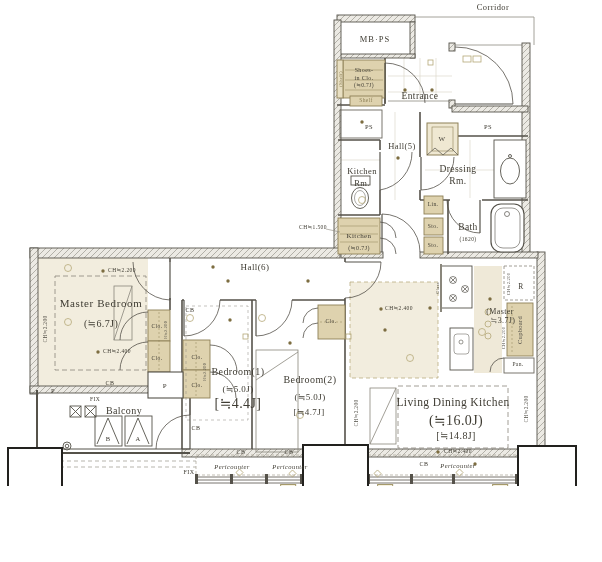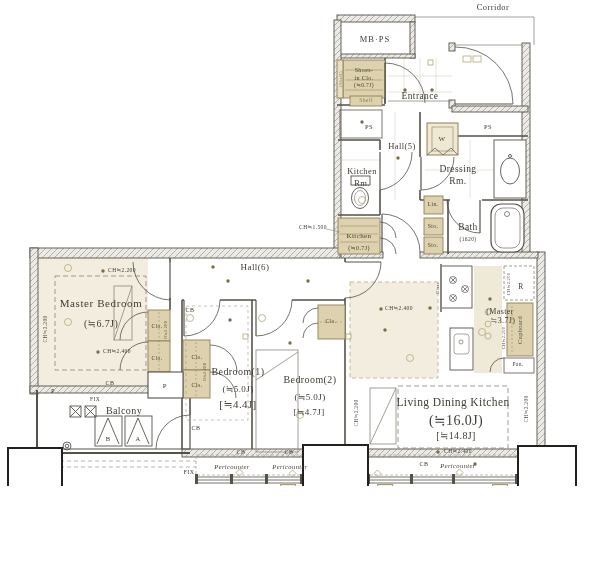--- a/index.html
+++ b/index.html
@@ -338,21 +338,21 @@
 <div class="lbl" style="left:101px;top:303px;font-size:11px;letter-spacing:.6px">Master Bedroom</div>
 <div class="lbl" style="left:101px;top:324px;font-size:10px">(≒6.7J)</div>
 <div class="lbl" style="left:122px;top:271px;font-size:5.5px">CH≒2.200</div>
 <div class="vlbl" style="left:46px;top:329px;font-size:5.5px">CH≒2.200</div>
 <div class="lbl" style="left:117px;top:352px;font-size:5.5px">CH≒2.400</div>
 
 <div class="lbl" style="left:255px;top:267px;font-size:9px">Hall(6)</div>
 
 <div class="lbl" style="left:238px;top:372px;font-size:10px">Bedroom(1)</div>
 <div class="lbl" style="left:238px;top:389px;font-size:9px">(≒5.0J)</div>
-<div class="lbl" style="left:238px;top:404px;font-size:11px">[≒4.4J]</div>
+<div class="lbl" style="left:238px;top:404px;font-size:14px">[≒4.4J]</div>
 
 <div class="lbl" style="left:310px;top:380px;font-size:10px">Bedroom(2)</div>
 <div class="lbl" style="left:310px;top:397px;font-size:9px">(≒5.0J)</div>
 <div class="lbl" style="left:309px;top:412px;font-size:9px">[≒4.7J]</div>
 
 <div class="lbl" style="left:453px;top:403px;font-size:11.5px;letter-spacing:.4px">Living Dining Kitchen</div>
 <div class="lbl" style="left:456px;top:421px;font-size:14px">(≒16.0J)</div>
 <div class="lbl" style="left:456px;top:436px;font-size:10px">[≒14.8J]</div>
 <div class="lbl" style="left:458px;top:452px;font-size:5.5px">CH≒2.400</div>
 <div class="lbl" style="left:399px;top:309px;font-size:5.5px">CH≒2.400</div>

